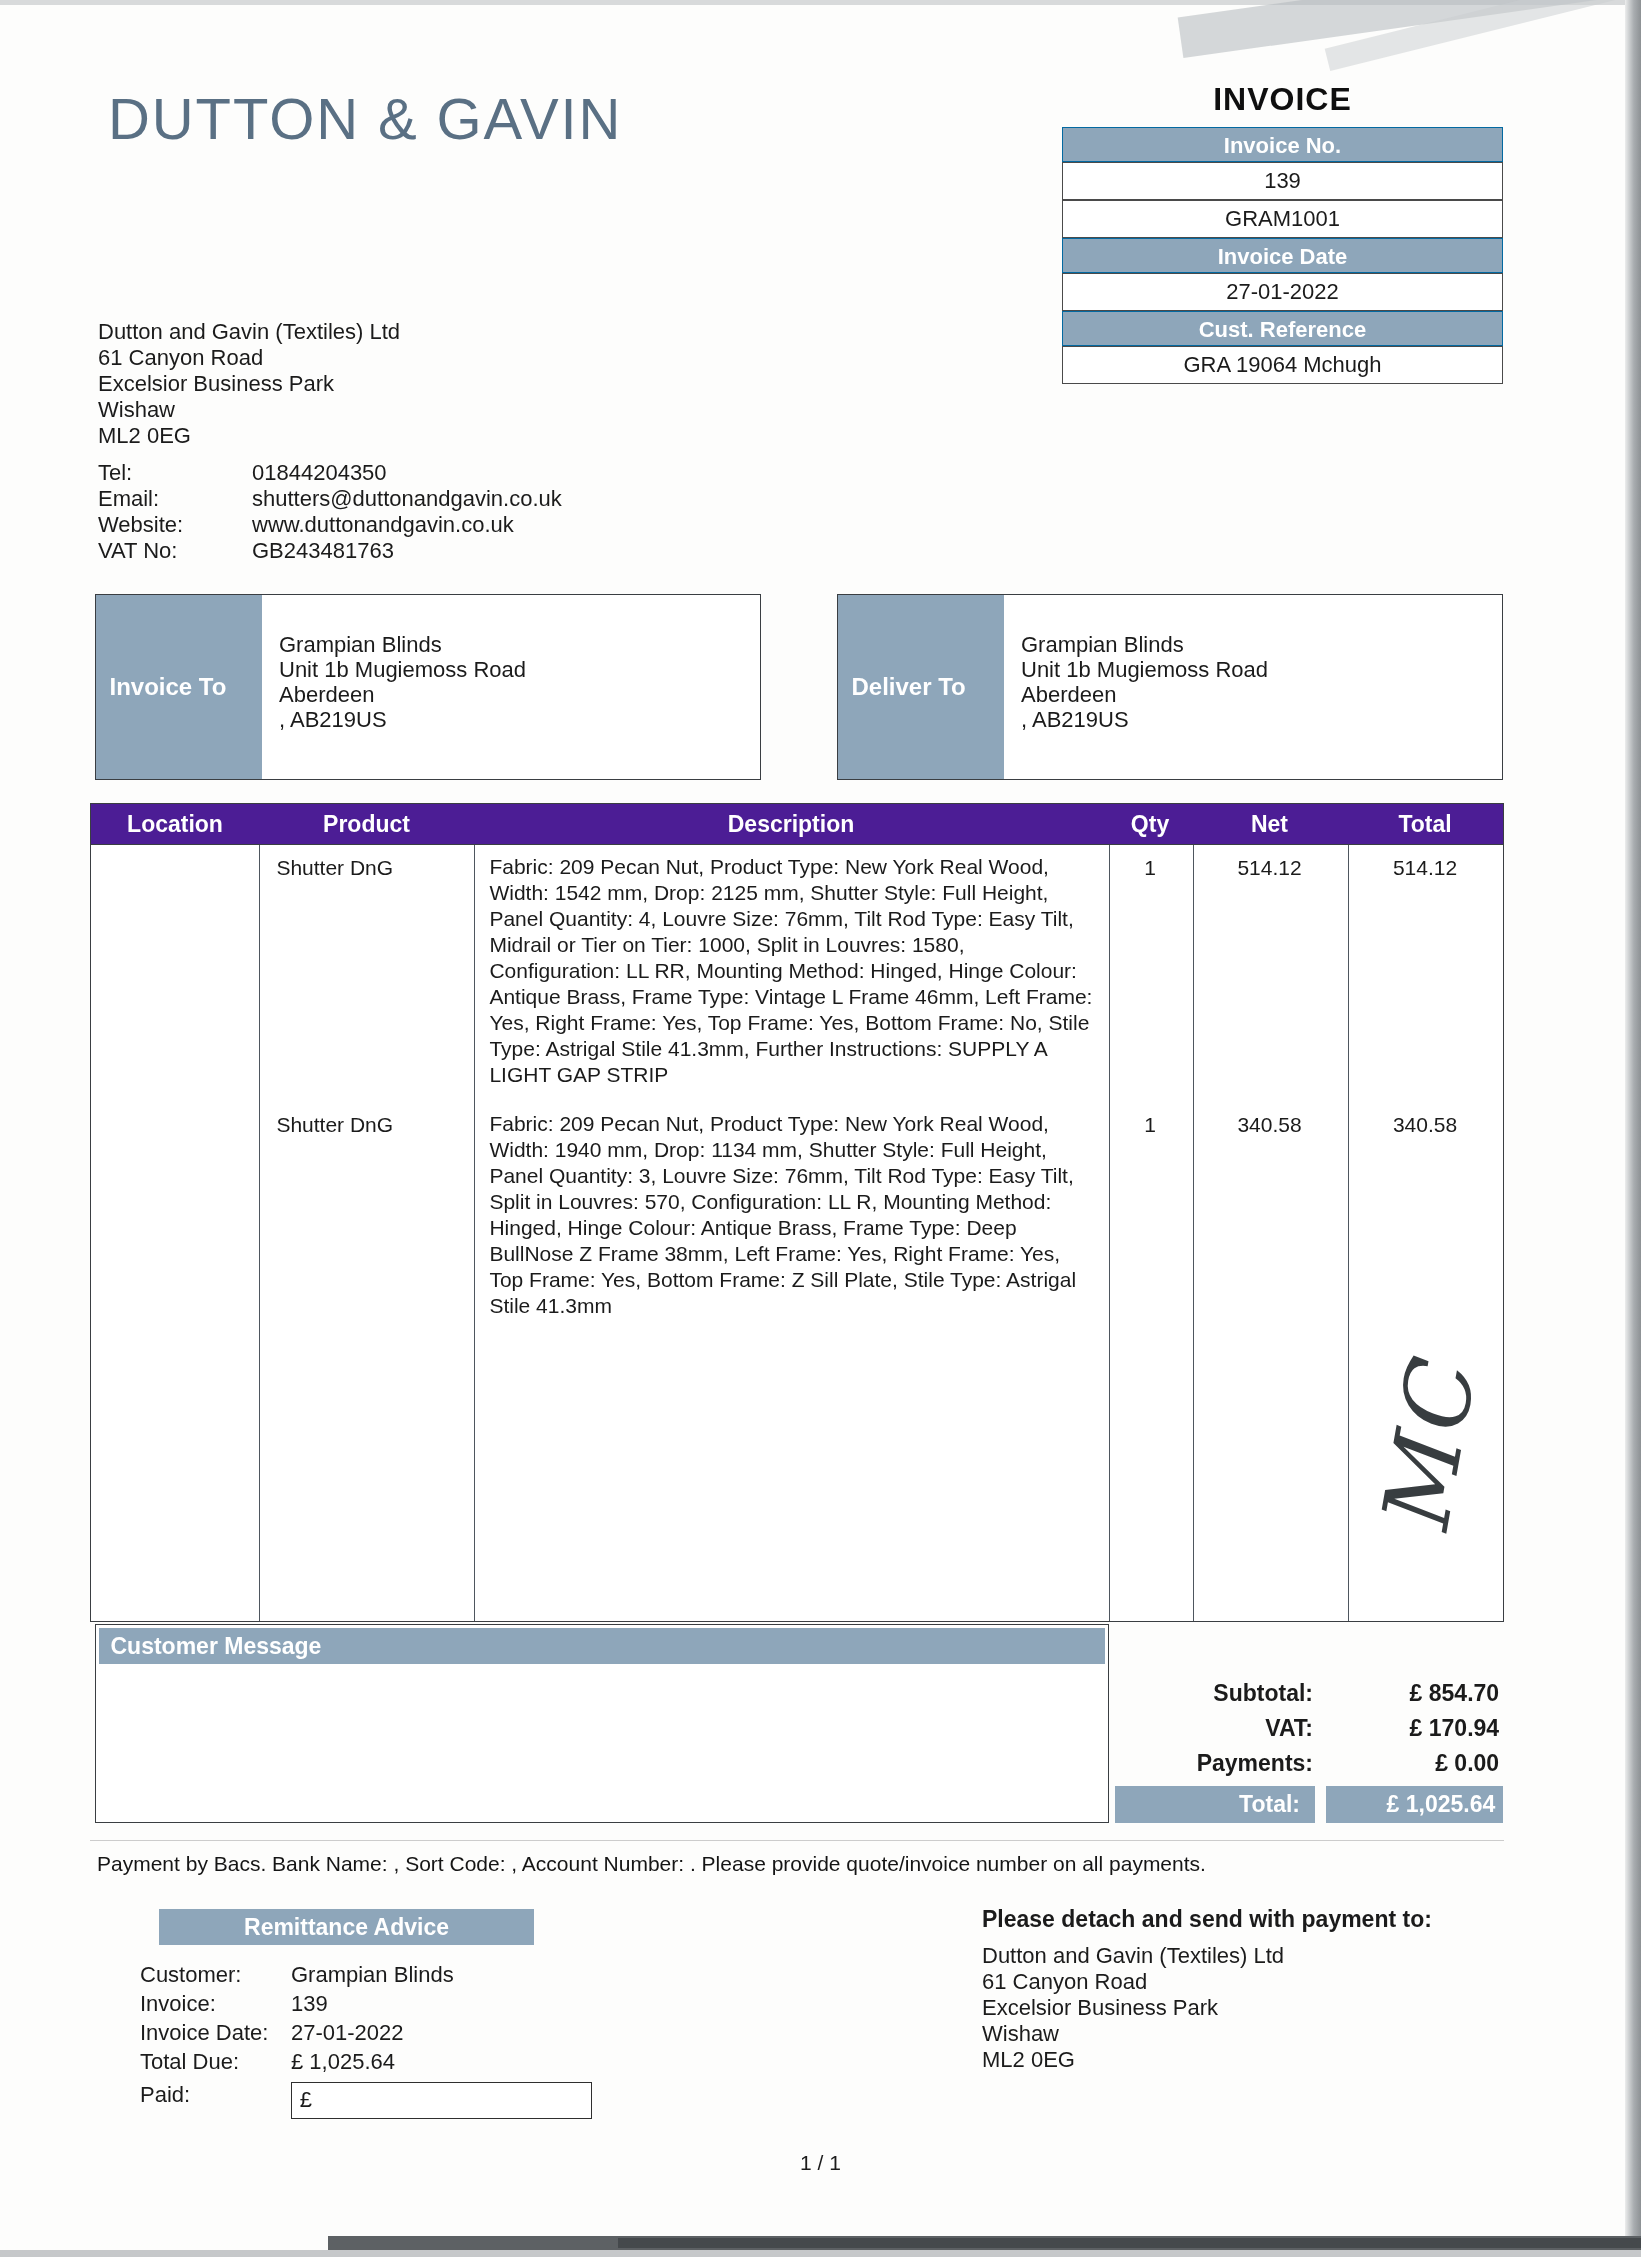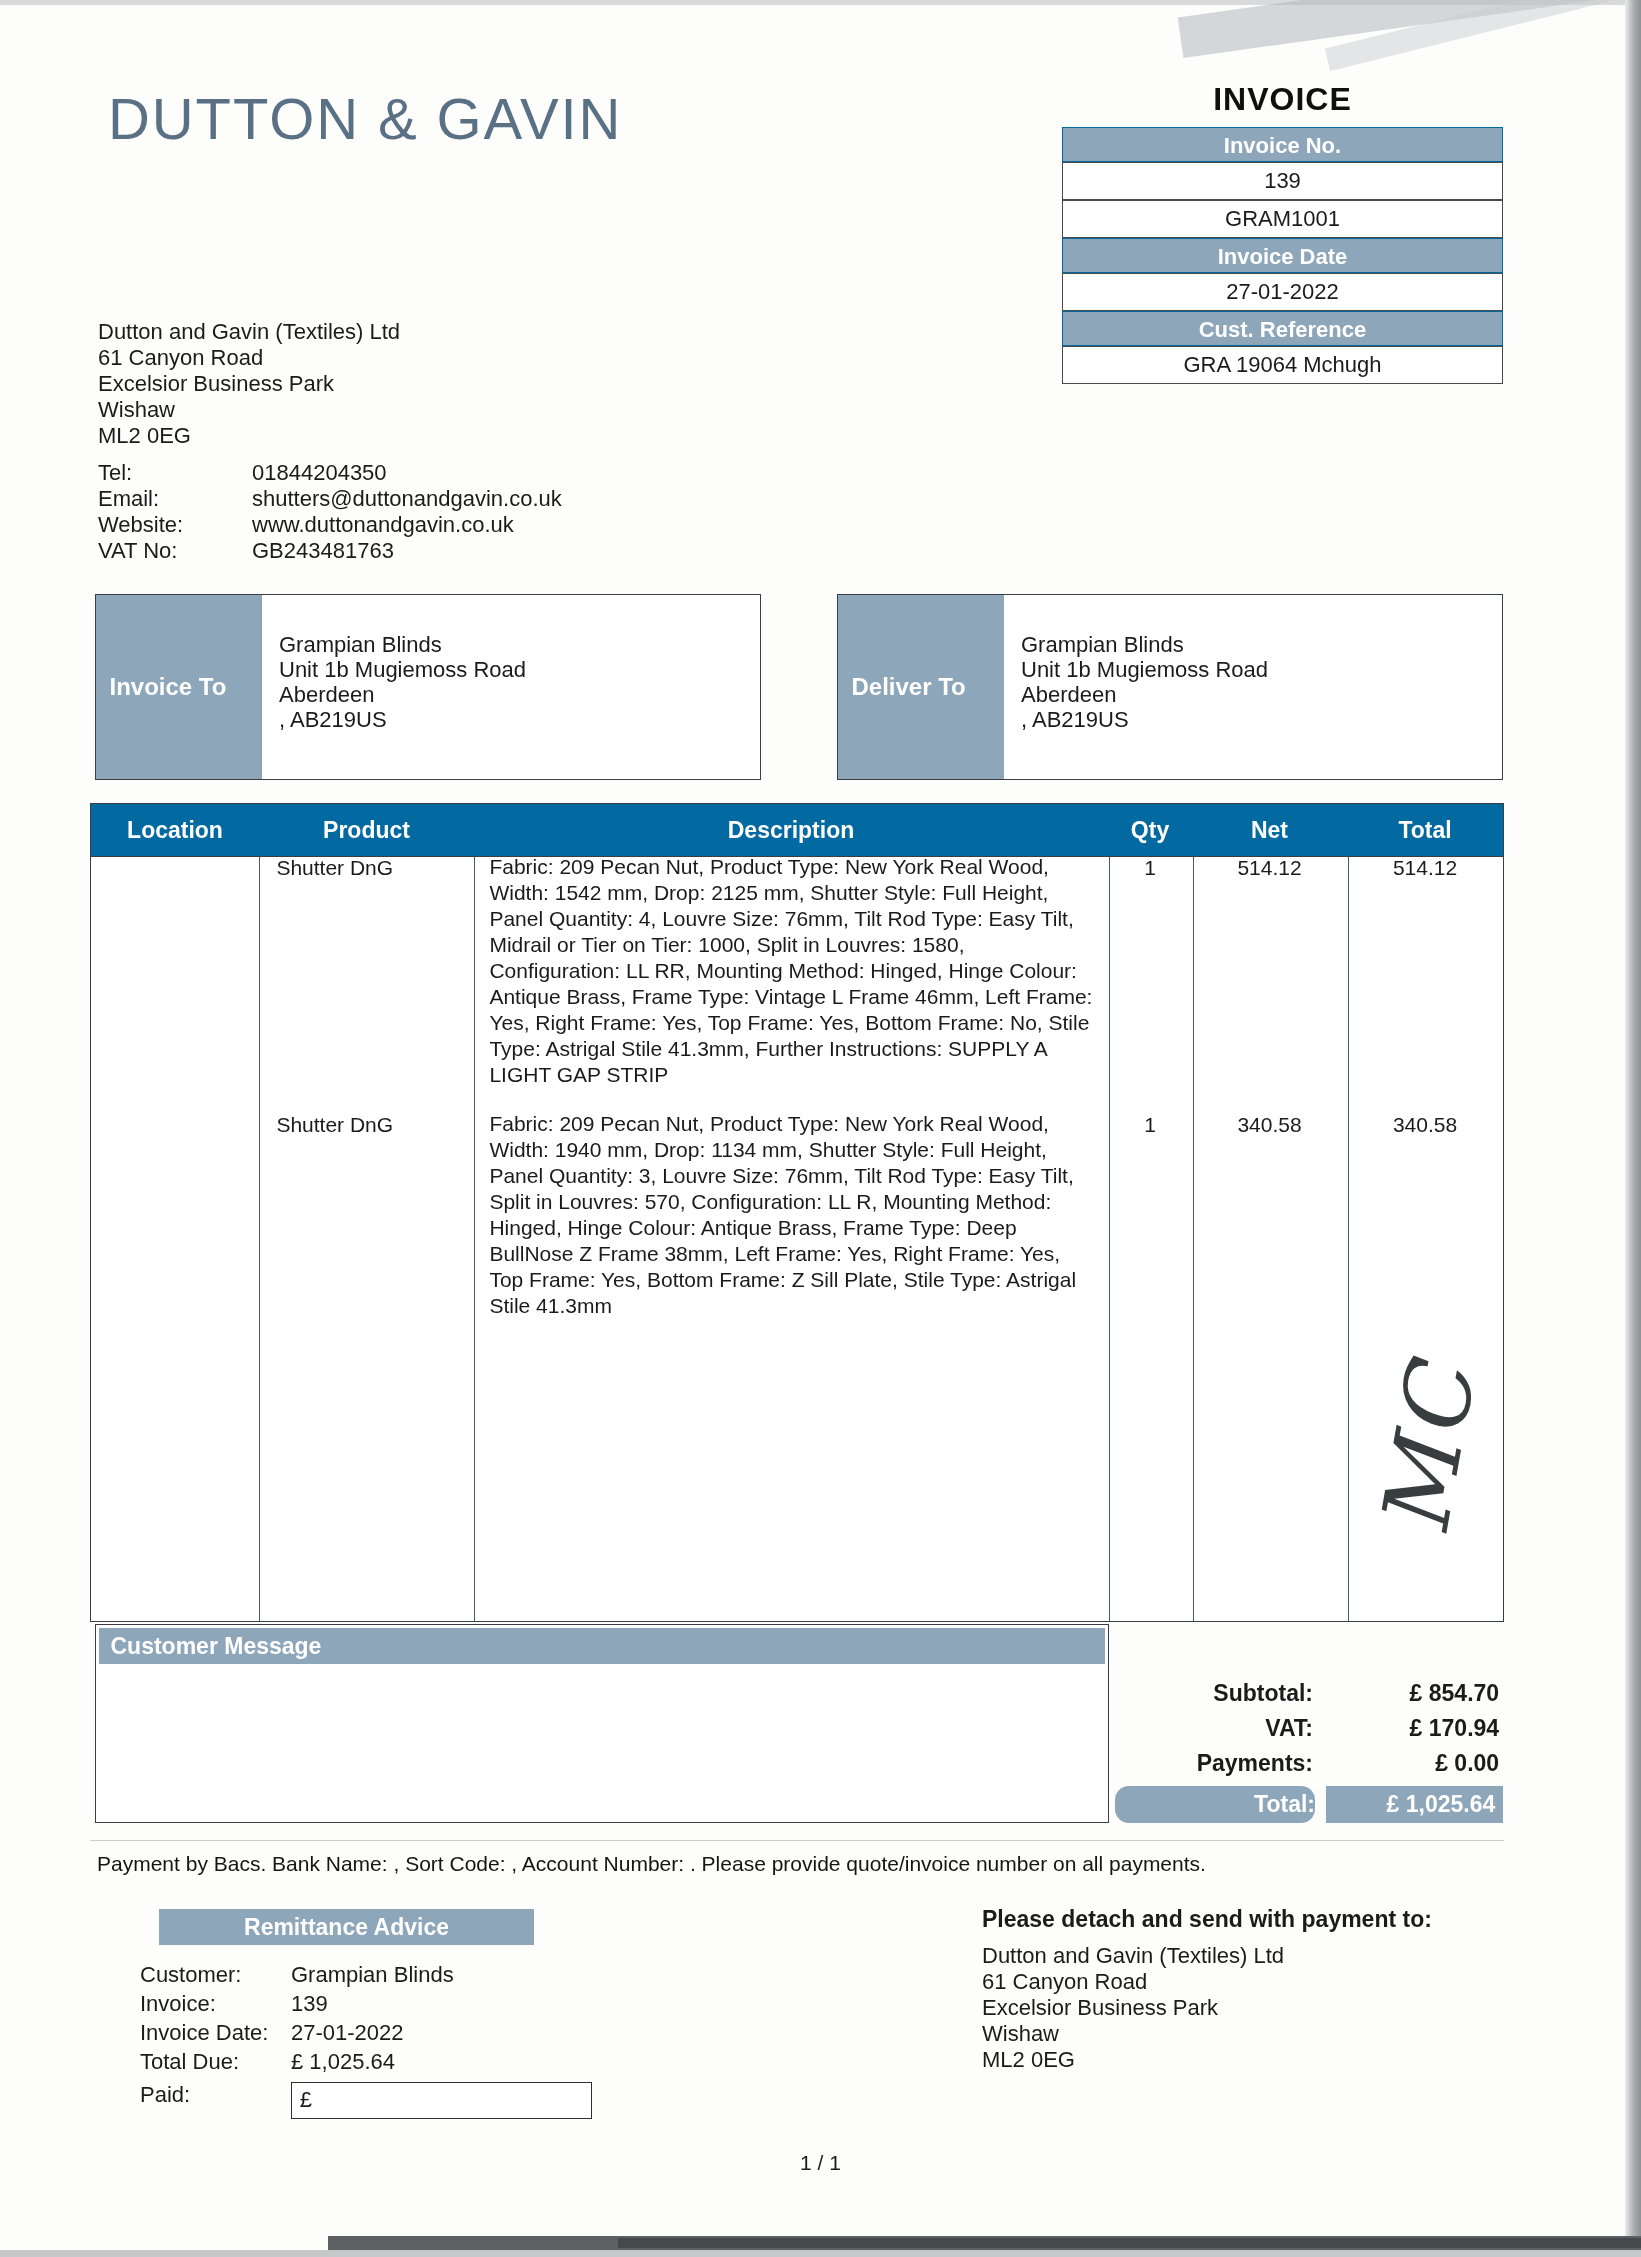--- a/index.html
+++ b/index.html
@@ -34,21 +34,21 @@
 
   
   .addr-box { position:absolute; top:594px; width:666px; height:186px; border:1.9px solid #3a3e42; background:#fff; }
   .addr-box.invoice-to { left:95px; }
   .addr-box.deliver-to { left:837px; }
   .addr-label { position:absolute; left:0; top:0; bottom:0; width:166px; background:#8ea6ba; color:#fff; font-weight:bold; font-size:24px; display:flex; align-items:center; padding-left:13.5px; }
   .addr-lines { position:absolute; left:183px; top:37px; font-size:22px; line-height:25px; }
 
   
   .items { position:absolute; left:90px; top:803px; width:1414px; height:819px; border:1.9px solid #3a3e42; background:#fff; }
-  .items-header { position:absolute; left:0; top:0; width:100%; height:53px; background:#0369a1; border-bottom:1.9px solid #3a3e42; display:flex; align-items:center; color:#fff; font-weight:bold; font-size:23px; }
+  .items-header { position:absolute; left:0; top:0; width:100%; height:41px; background:#4c1d95; border-bottom:1.9px solid #3a3e42; display:flex; align-items:center; color:#fff; font-weight:bold; font-size:23px; }
   .th { text-align:center; }
   .vline { position:absolute; top:0; bottom:0; width:1px; background:#4e565e; }
   .v1 { left:168px; } .v2 { left:383px; } .v3 { left:1018px; } .v4 { left:1102px; } .v5 { left:1257px; }
   .col-location { width:168px; } .col-product { width:215px; } .col-desc { width:634px; }
   .col-qty { width:84px; } .col-net { width:155px; } .col-total { width:156px; }
   .item-row { position:absolute; left:0; width:100%; display:flex; align-items:flex-start; font-size:21px; }
   .item-row.r0 { top:50px; } .item-row.r1 { top:307px; }
   .td.col-product { padding:1.9px 0 0 17.4px; }
   .td.col-desc { padding:0 15.4px; line-height:26px; }
   .td.col-qty, .td.col-net, .td.col-total { text-align:center; padding-top:1.9px; }
@@ -58,21 +58,21 @@
   .cust-msg { position:absolute; left:95px; top:1624px; width:1014px; height:199px; border:1.9px solid #3a3e42; background:#fff; }
   .cust-msg-bar { height:36px; margin:2.9px; background:#8ea6ba; color:#fff; font-weight:bold; font-size:23px; line-height:36px; padding-left:11.6px; }
   .cust-msg-body { padding:7.7px 11.6px; font-size:21px; }
 
   
   .totals { position:absolute; left:1062px; top:1676px; width:441px; }
   .totals-row { display:flex; height:35px; align-items:center; }
   .totals-label { width:251px; text-align:right; font-weight:bold; font-size:23px; }
   .totals-value { flex:1; text-align:right; font-weight:bold; font-size:23px; padding-right:3.9px; }
   .total-bar { display:flex; height:37px; margin-top:4.8px; }
-  .total-bar-label { margin-left:53px; width:200px; background:#8ea6ba; color:#fff; font-weight:bold; font-size:23px; line-height:37px; text-align:right; padding-right:0;border-radius:14px; }
+  .total-bar-label { margin-left:53px; width:200px; background:#8ea6ba; color:#fff; font-weight:bold; font-size:23px; line-height:37px; text-align:right; padding-right:15px; }
   .total-bar-gap { width:10.6px; }
   .total-bar-value { flex:1; background:#8ea6ba; color:#fff; font-weight:bold; font-size:23px; line-height:37px; text-align:right; padding-right:7.7px; }
 
   
   .divider { position:absolute; left:90px; top:1840px; width:1414px; height:1px; background:#cccccc; }
   .payment-note { position:absolute; left:97px; top:1852px; font-size:21px; color:#151515; }
 
   
   .remit-bar { position:absolute; left:159px; top:1909px; width:375px; height:36px; background:#8ea6ba; color:#fff; font-weight:bold; font-size:23px; text-align:center; line-height:36px; }
   .remit-fields { position:absolute; left:98px; top:1960px; font-size:22px; }

